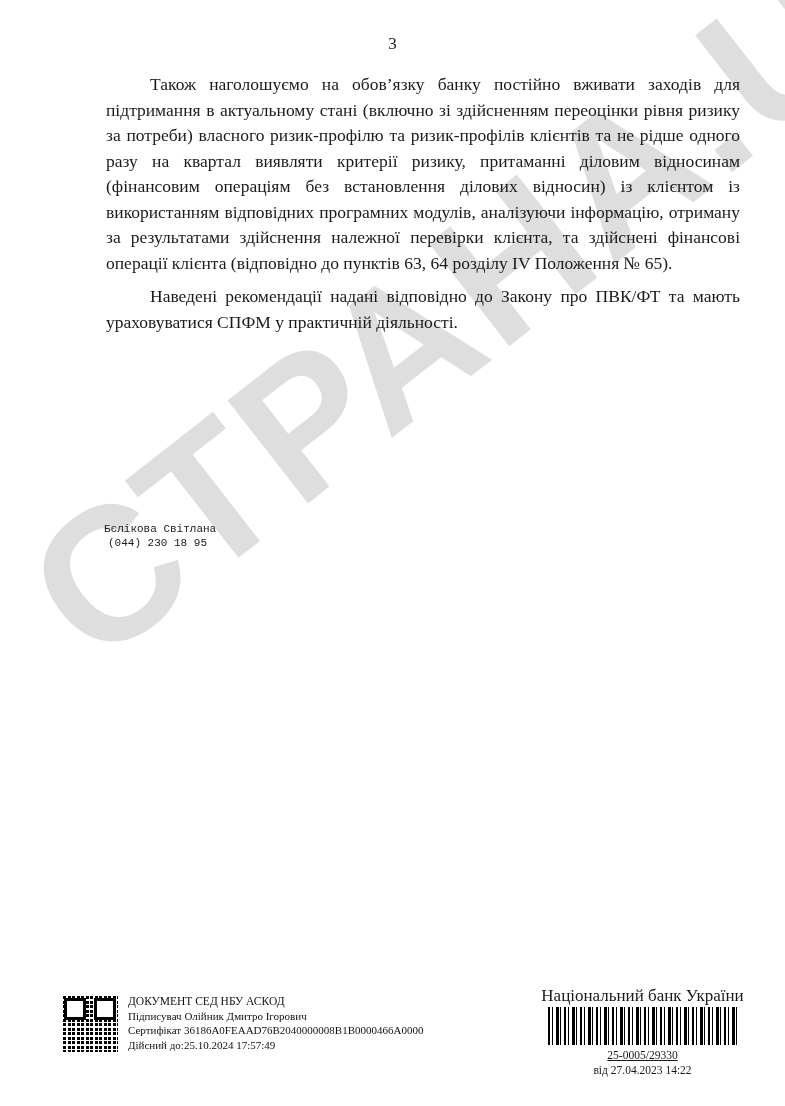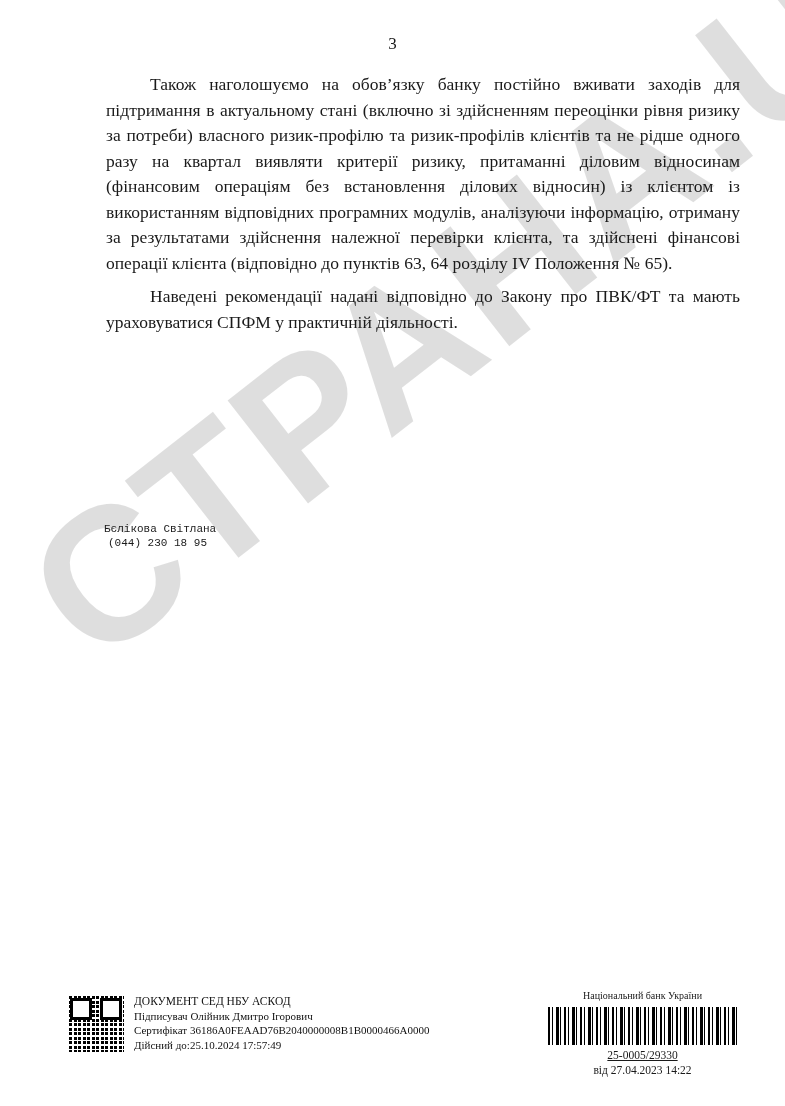--- a/index.html
+++ b/index.html
@@ -108,21 +108,21 @@
     position: absolute;
     left: 0;
     bottom: 8px;
     width: 785px;
     height: 110px;
     z-index: 10;
   }
 
   .seal-block {
     position: absolute;
-    left: 68px;
+    left: 62px;
     top: 2px;
     display: flex;
     align-items: center;
   }
   .qr {
     width: 56px;
     height: 56px;
     margin-top: 6px;
     margin-right: 10px;
     background-color: #000;
@@ -156,21 +156,21 @@
   }
 
   .bank-block {
     position: absolute;
     left: 535px;
     top: 0px;
     width: 215px;
     text-align: center;
   }
   .bank-name {
-    font-size: 10px;
+    font-size: 17px;
     line-height: 16px;
     margin-bottom: 3px;
   }
   .barcode {
     height: 38px;
     width: 190px;
     margin: 0 auto 3px auto;
     background-image: repeating-linear-gradient(
       90deg,
       #000 0px, #000 2px,

